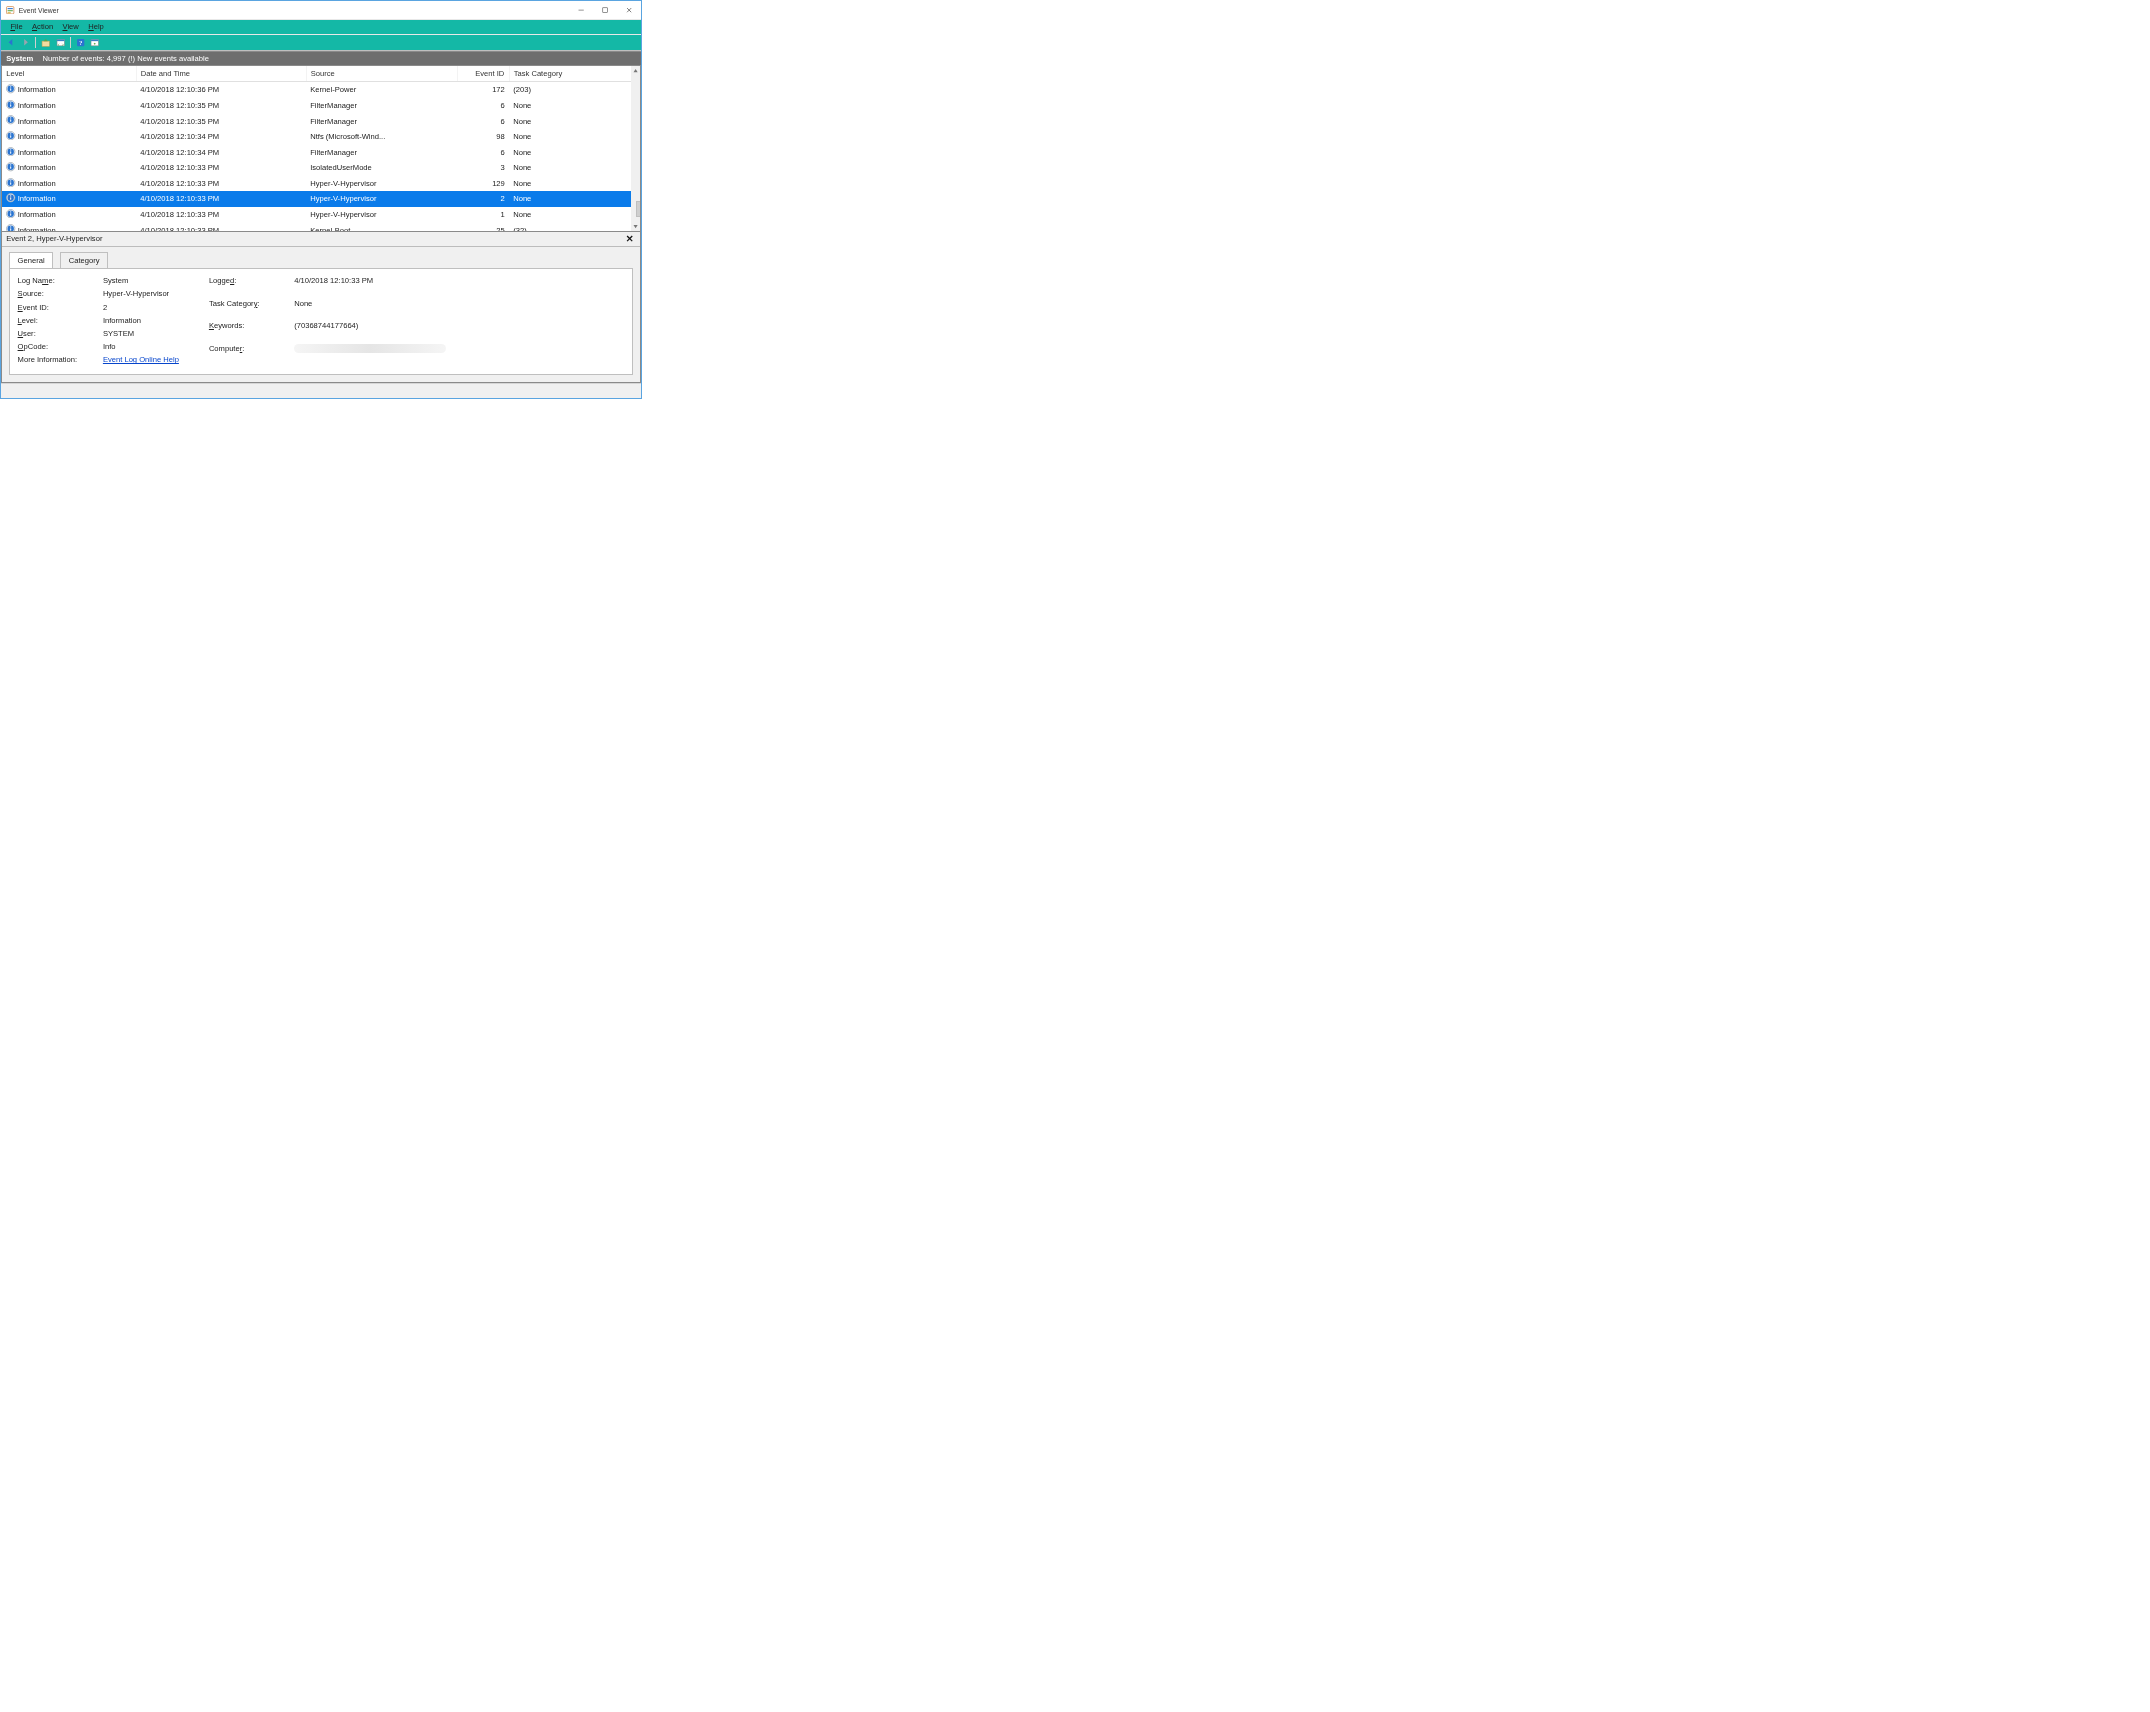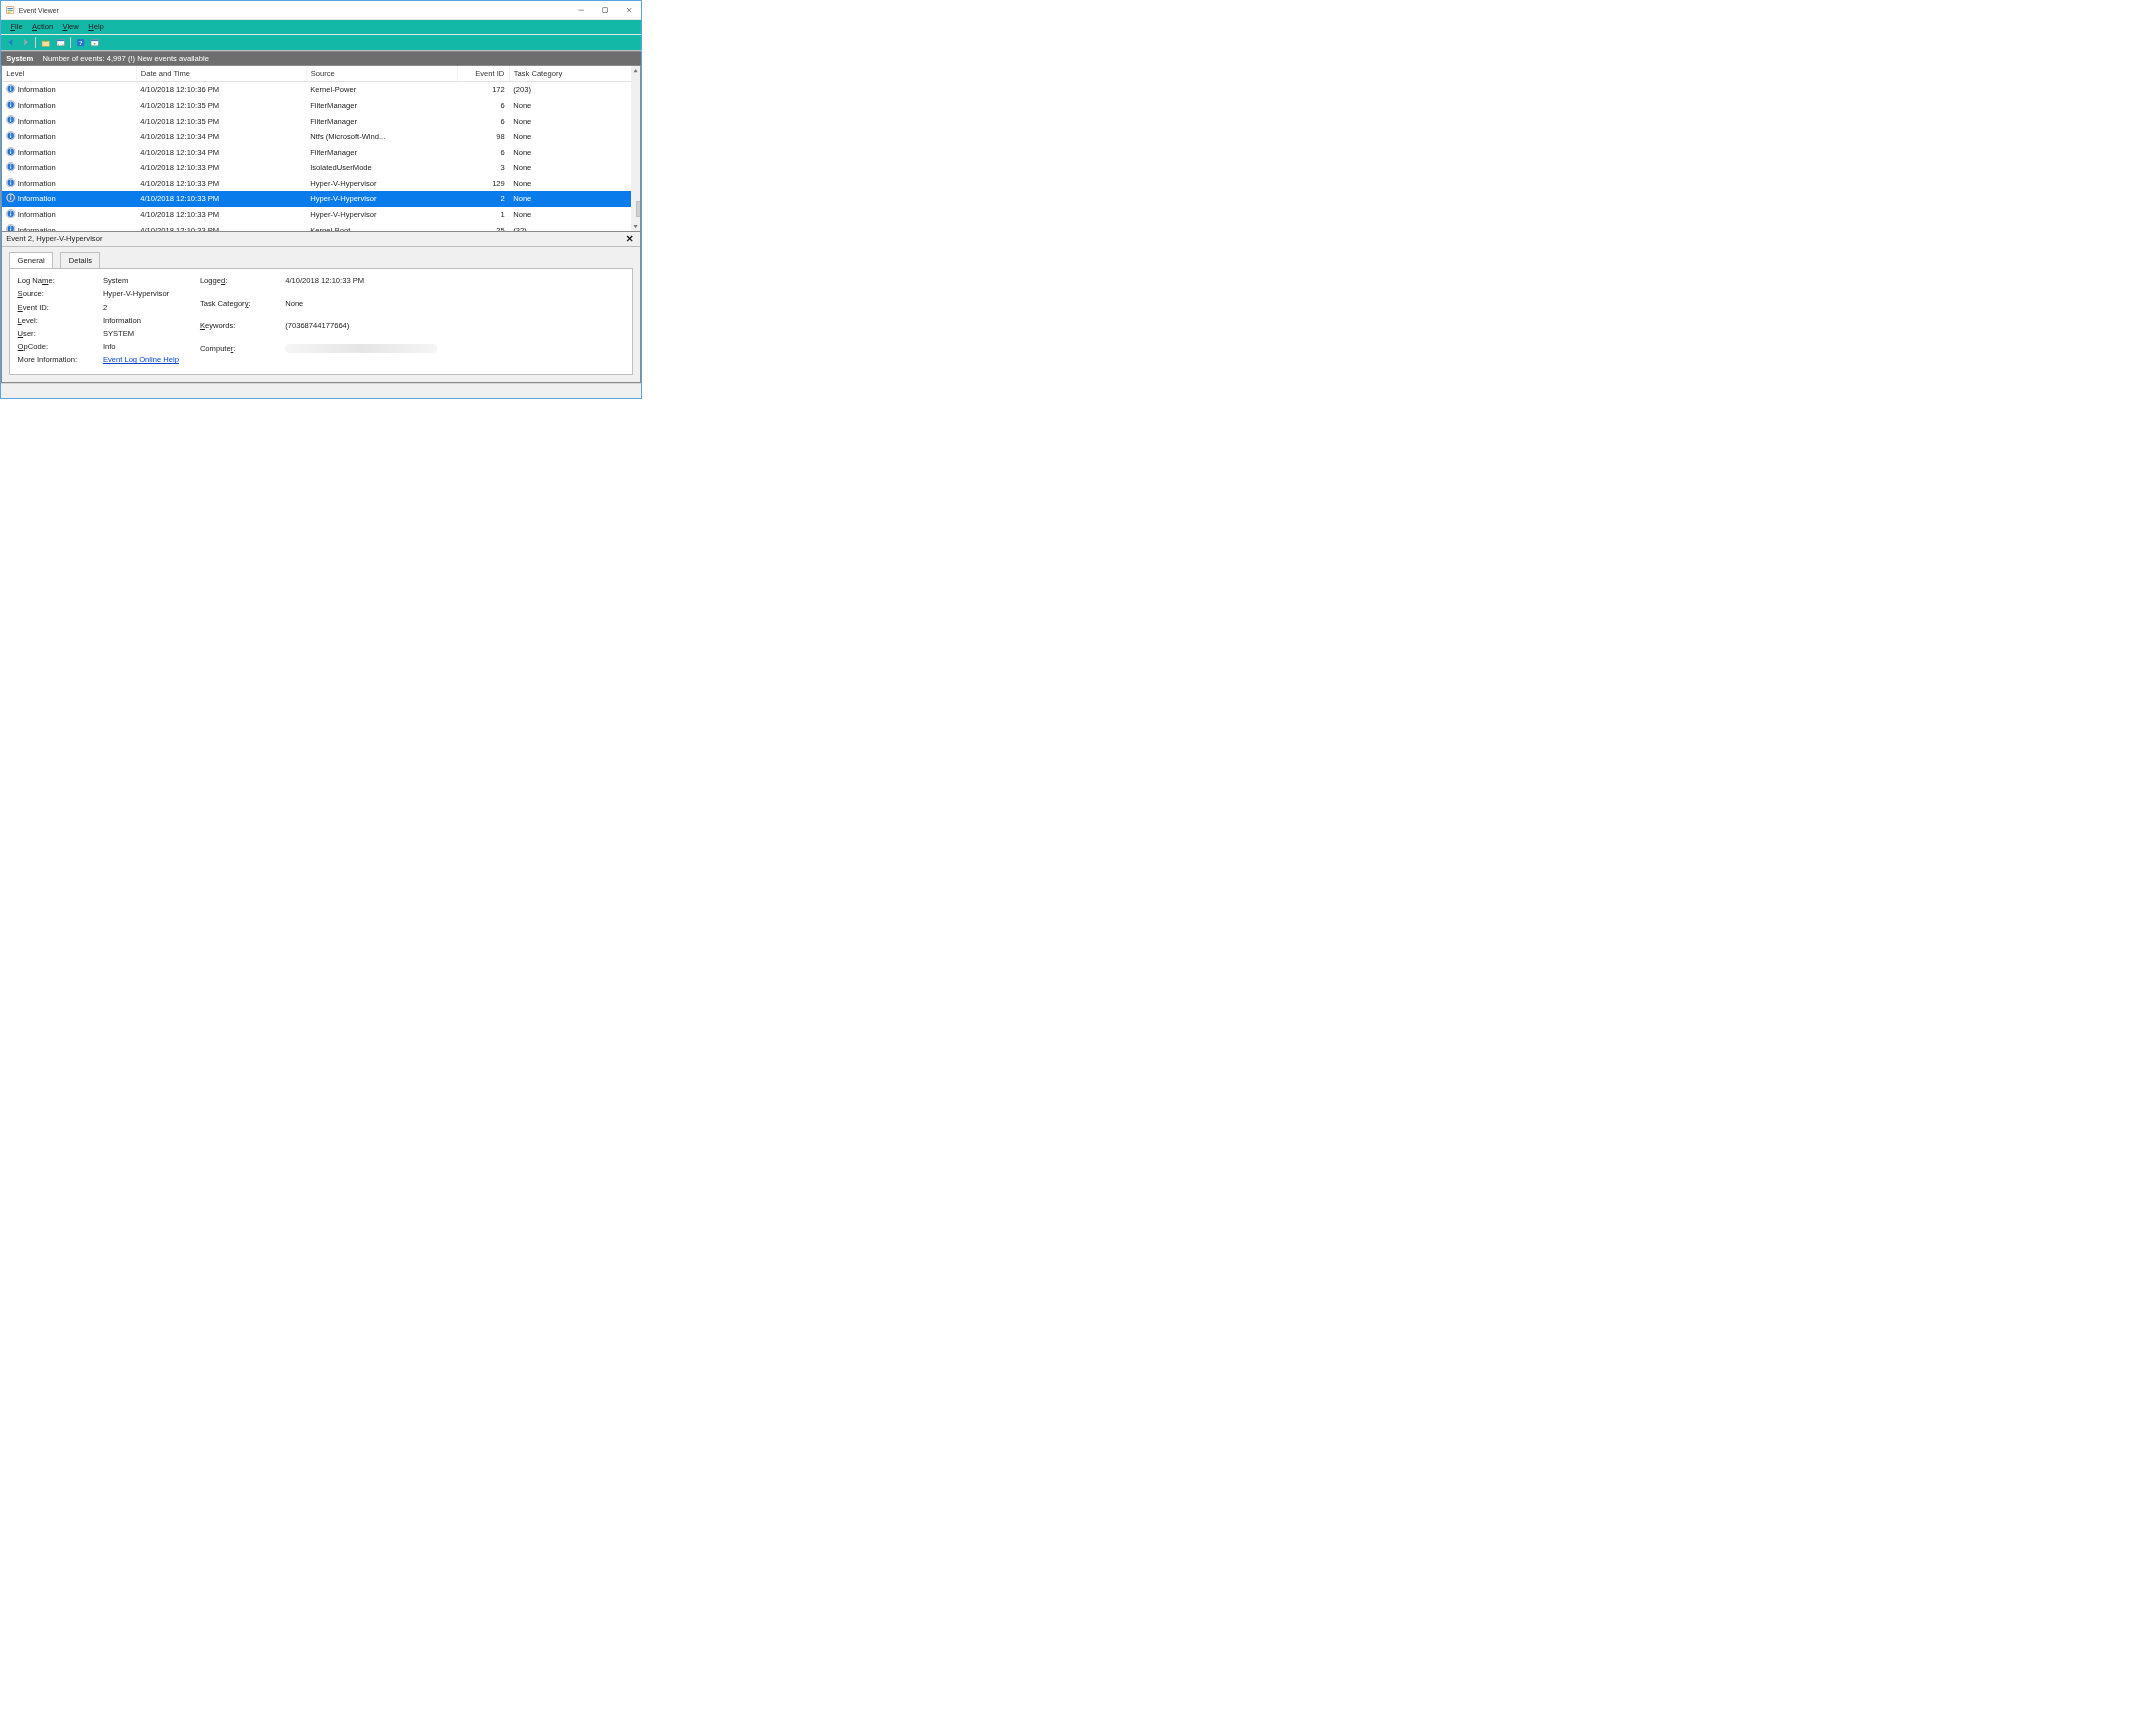--- a/index.html
+++ b/index.html
@@ -77,21 +77,21 @@
   }
   .tab.active{background:#fff;z-index:2;}
   .tab-panel{
     border:0.5px solid #bfbfbf;background:#fff;padding:7.3px 7.3px 9.4px 7.3px;
   }
   .msg-box{
     border:0.5px solid #8a8a8a;background:#f0f0f0;
     padding:3.1px 4.2px 12.6px 4.2px;font-size:7.6px;margin-bottom:9.4px;
     box-shadow:inset 0 0 0 0.5px #fff;
   }
-  .props{display:flex;gap:21px;}
+  .props{display:flex;gap:30px;}
   .props .col{display:grid;grid-template-columns:79px auto;row-gap:4.2px;column-gap:6.3px;font-size:7.6px;white-space:nowrap;}
   .props .lbl .mn{text-decoration:underline;}
   .link{color:#0645cc;text-decoration:underline;}
   .redacted{display:inline-block;width:152px;height:9.4px;border-radius:4.7px;
     background:linear-gradient(90deg,#f5f5f5,#e5e5e5 50%,#f5f5f5);}
   
   .bottom-strip{height:13.6px;background:#f0f0f0;border-top:0.5px solid #d6d6d6;}
   .hover{cursor:default;}
 </style>
 </head>
@@ -394,21 +394,21 @@
 
   <div class="detail-wrapper">
     <div class="detail-header">
       <span>Event 2, Hyper-V-Hypervisor</span>
       <span class="spacer"></span>
       <span class="close-x hover">✕</span>
     </div>
     <div class="detail-body">
       <div class="tabs">
         <div class="tab active hover">General</div>
-        <div class="tab hover">Details</div>
+        <div class="tab hover">Category</div>
       </div>
       <div class="tab-panel">
 
         <div class="props">
           <div class="col">
             <span class="lbl">Log Na<span class="mn">m</span>e:</span>
             <span>System</span>
 
             <span class="lbl"><span class="mn">S</span>ource:</span>
             <span>Hyper-V-Hypervisor</span>

